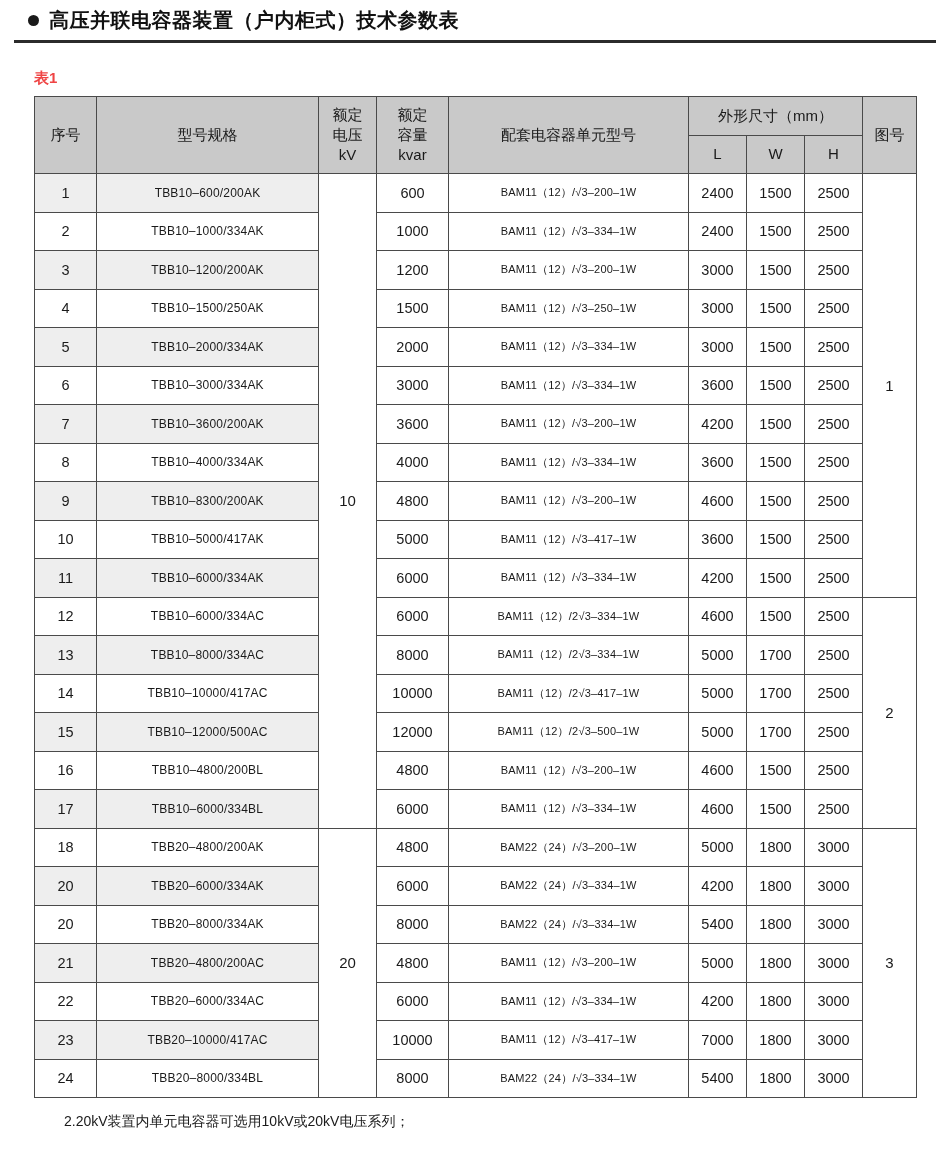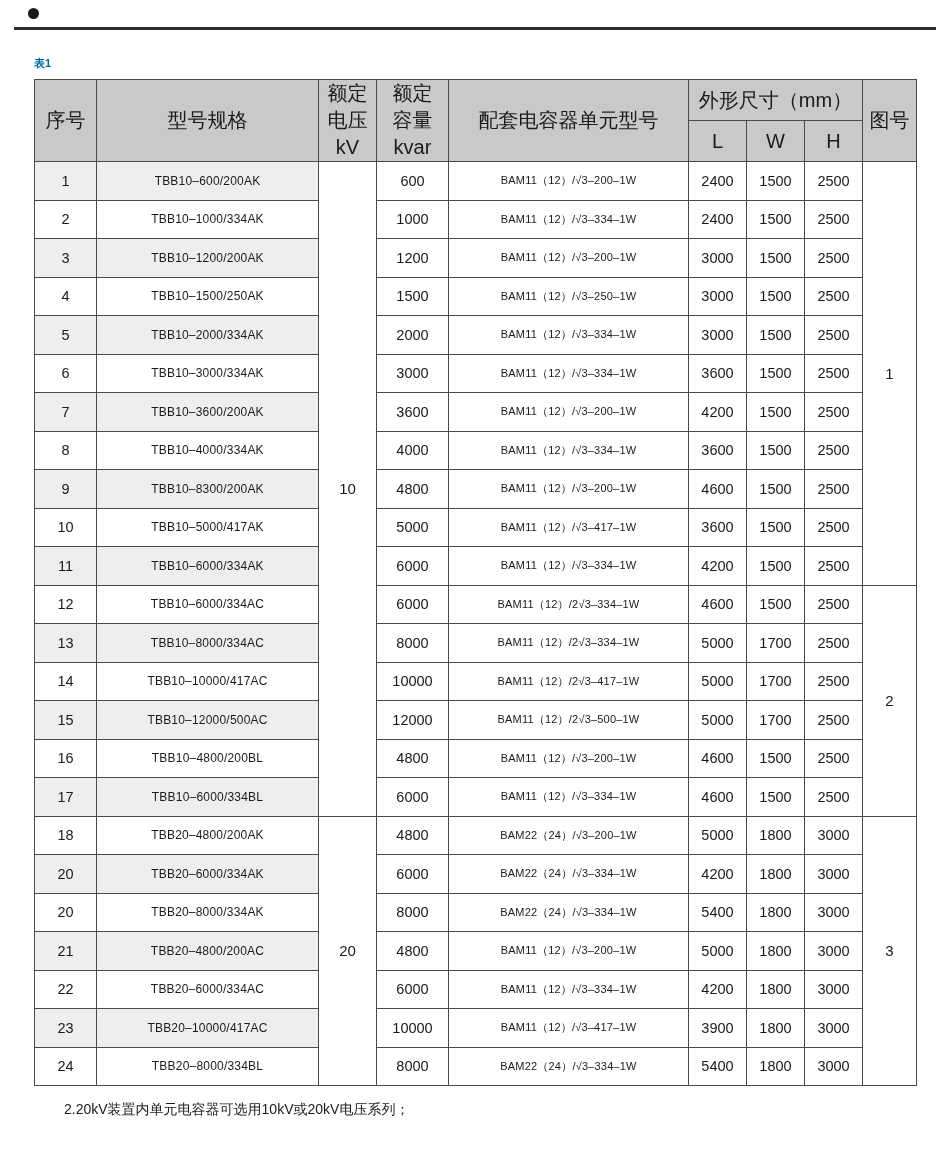--- a/index.html
+++ b/index.html
@@ -41,23 +41,23 @@
     font-size: 20px;
     font-weight: bold;
     letter-spacing: 0.5px;
     color: #111;
     line-height: 1.2;
   }
 
   
   .table-label {
     margin: 26px 0 8px 34px;
-    font-size: 11px;
+    font-size: 15px;
     font-weight: bold;
-    color: #0369a1;
+    color: #ef4444;
   }
 
   
   .table-wrap {
     margin: 0 34px;
   }
   table.spec {
     border-collapse: collapse;
     width: 882px;
     table-layout: fixed;
@@ -67,21 +67,21 @@
     border: 1px solid #4a4a4a;
     text-align: center;
     vertical-align: middle;
     padding: 0;
     height: 37.5px;
     color: #1a1a1a;
     font-weight: normal;
   }
   table.spec thead th {
     background: #c9c9c9;
-    font-size: 20px;
+    font-size: 15px;
     line-height: 1.35;
     font-weight: normal;
   }
   .hdr-stack div { line-height: 1.35; }
 
   
   col.c-no      { width: 62px; }
   col.c-model   { width: 222px; }
   col.c-volt    { width: 58px; }
   col.c-cap     { width: 72px; }
@@ -111,20 +111,21 @@
   }
   .notes .note-line.indent { padding-left: 30px; }
 </style>
 </head>
 <body>
 
 <div class="page">
 
   <div class="doc-header">
     <span class="bullet-dot"></span>
+    <span class="doc-title">高压并联电容器装置（户内柜式）技术参数表</span>
   </div>
 
   <div class="table-label">表1</div>
 
   <div class="table-wrap">
     <table class="spec">
       <colgroup>
         <col class="c-no">
           <col class="c-model">
           <col class="c-volt">
@@ -361,21 +362,21 @@
             <td class="unit-cell white-cell">BAM11（12）/√3–334–1W</td>
             <td class="num-cell white-cell">4200</td>
             <td class="num-cell white-cell">1800</td>
             <td class="num-cell white-cell">3000</td>
           </tr>
           <tr class="shade">
             <td class="num-cell">23</td>
             <td class="model-cell">TBB20–10000/417AC</td>
             <td class="num-cell white-cell">10000</td>
             <td class="unit-cell white-cell">BAM11（12）/√3–417–1W</td>
-            <td class="num-cell white-cell">3900</td>
+            <td class="num-cell white-cell">7000</td>
             <td class="num-cell white-cell">1800</td>
             <td class="num-cell white-cell">3000</td>
           </tr>
           <tr>
             <td class="num-cell">24</td>
             <td class="model-cell">TBB20–8000/334BL</td>
             <td class="num-cell white-cell">8000</td>
             <td class="unit-cell white-cell">BAM22（24）/√3–334–1W</td>
             <td class="num-cell white-cell">5400</td>
             <td class="num-cell white-cell">1800</td>

